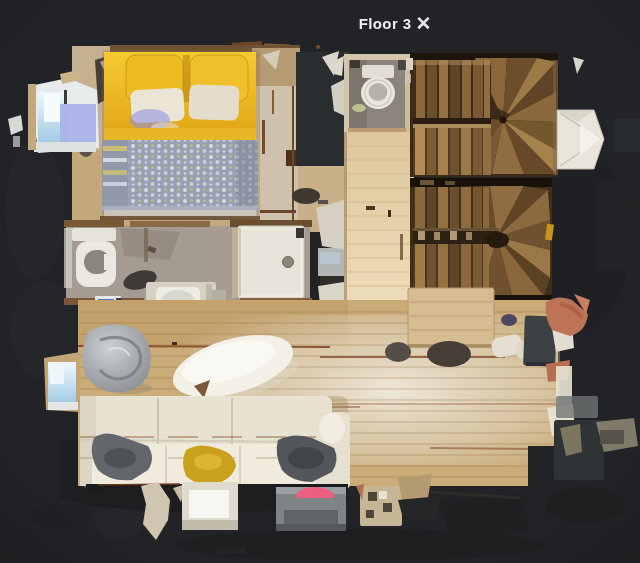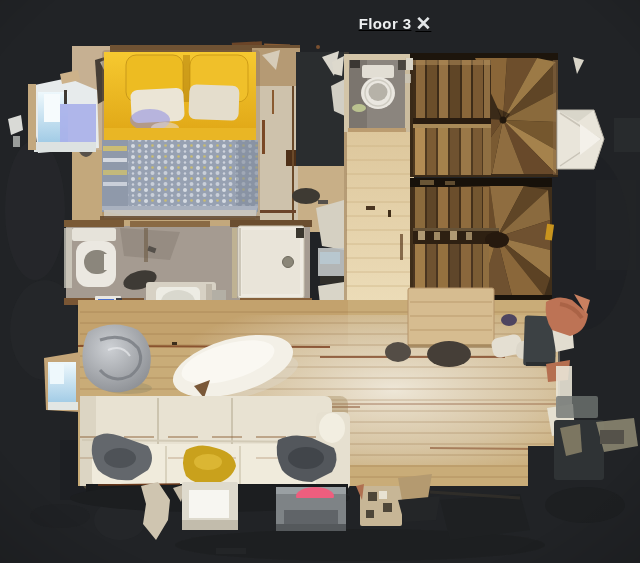--- a/index.html
+++ b/index.html
@@ -1,21 +1,21 @@
 <!DOCTYPE html>
 <html style="--header-text: #edeff0;"><head>
 <meta charset="utf-8">
 <style>
   html,body{margin:0;padding:0;background:#212326;}
   body{width:640px;height:563px;font-family:"Liberation Sans",sans-serif;}
   .stage{position:relative;width:640px;height:563px;background:#212326;overflow:hidden;}
   .plan-wrap{position:absolute;inset:0;cursor:grab;}
   svg{display:block;}
   .floor-header{position:absolute;top:0;left:0;right:0;height:46px;display:flex;align-items:center;justify-content:center;z-index:5;pointer-events:none;}
-  .header-inner{display:flex;align-items:center;transform:translateX(77px);pointer-events:auto;text-decoration:underline;}
+  .header-inner{display:flex;align-items:center;transform:translateX(77px);pointer-events:auto;}
   .floor-label{color:var(--header-text,#edeff0);font-size:15px;font-weight:700;letter-spacing:.4px;}
   .close-btn{background:none;border:none;color:#e3e6e8;font-size:19px;font-weight:600;line-height:1;padding:2px 4px;cursor:pointer;font-family:"Liberation Sans",sans-serif;}
 </style>
 </head>
 <body>
 
 <div class="stage" style="background: rgb(33, 35, 38);">
 
   <div class="plan-wrap">
   <svg width="640" height="563" viewBox="0 0 640 563">

